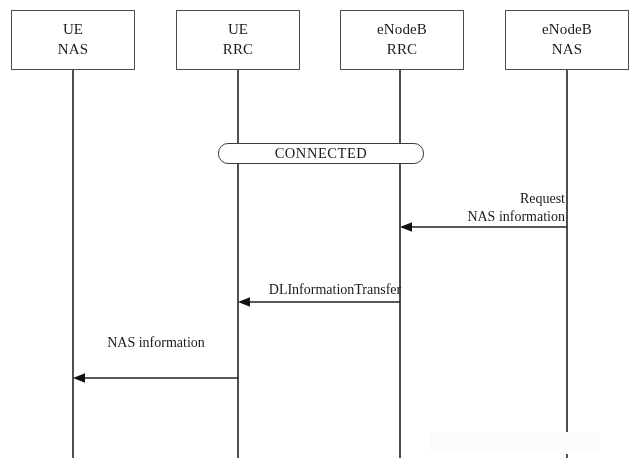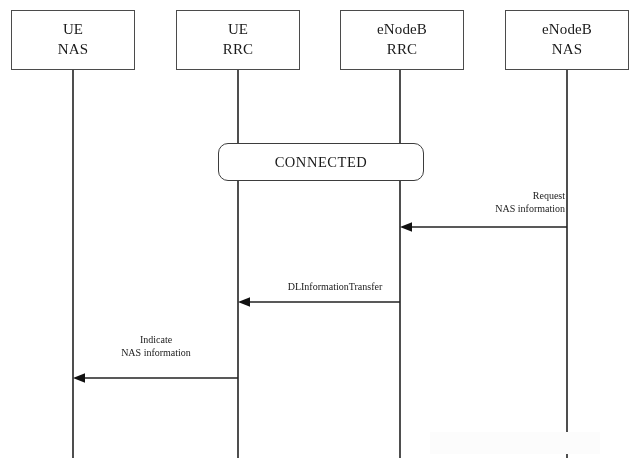--- a/index.html
+++ b/index.html
@@ -53,21 +53,21 @@
     align-items: center;
     justify-content: center;
   }
   .state-pill .ptext {
     font-size: 14.5px;
     letter-spacing: 0.55px;
     white-space: nowrap;
   }
   .msg-label {
     position: absolute;
-    font-size: 10px;
+    font-size: 14px;
     line-height: 1.28;
     white-space: nowrap;
     color: #1a1a1a;
   }
   .msg-label.center { text-align: center; }
   .msg-label.right  { text-align: right; }
   .wm {
     position: absolute;
     left: 430px;
     top: 432px;
@@ -125,33 +125,32 @@
   <div class="lifeline-box" style="left:340px; top:10px; width:124px; height:60px;">
     <span class="lbl">eNodeB</span>
     <span class="lbl">RRC</span>
   </div>
 
   <div class="lifeline-box" style="left:505px; top:10px; width:124px; height:60px;">
     <span class="lbl">eNodeB</span>
     <span class="lbl">NAS</span>
   </div>
 
-  <div class="state-pill" style="left:218px; top:143px; width:206px; height:38px;border-radius:10px;">
+  <div class="state-pill" style="left:218px; top:143px; width:206px; height:21px;border-radius:10px;">
     <span class="ptext">CONNECTED</span>
   </div>
 
   <div class="msg-label right" style="left:417px; top:190px; width:148px;">
     <div>Request</div>
     <div>NAS information</div>
   </div>
 
   <div class="msg-label center" style="left:238px; top:281px; width:194px;">
     <div>DLInformationTransfer</div>
   </div>
 
   <div class="msg-label center" style="left:80px; top:334px; width:152px;">
-    <div>Indicate</div>
     <div>NAS information</div>
   </div>
 
   <div class="wm"></div>
 
 </div>
 
 </body></html>

